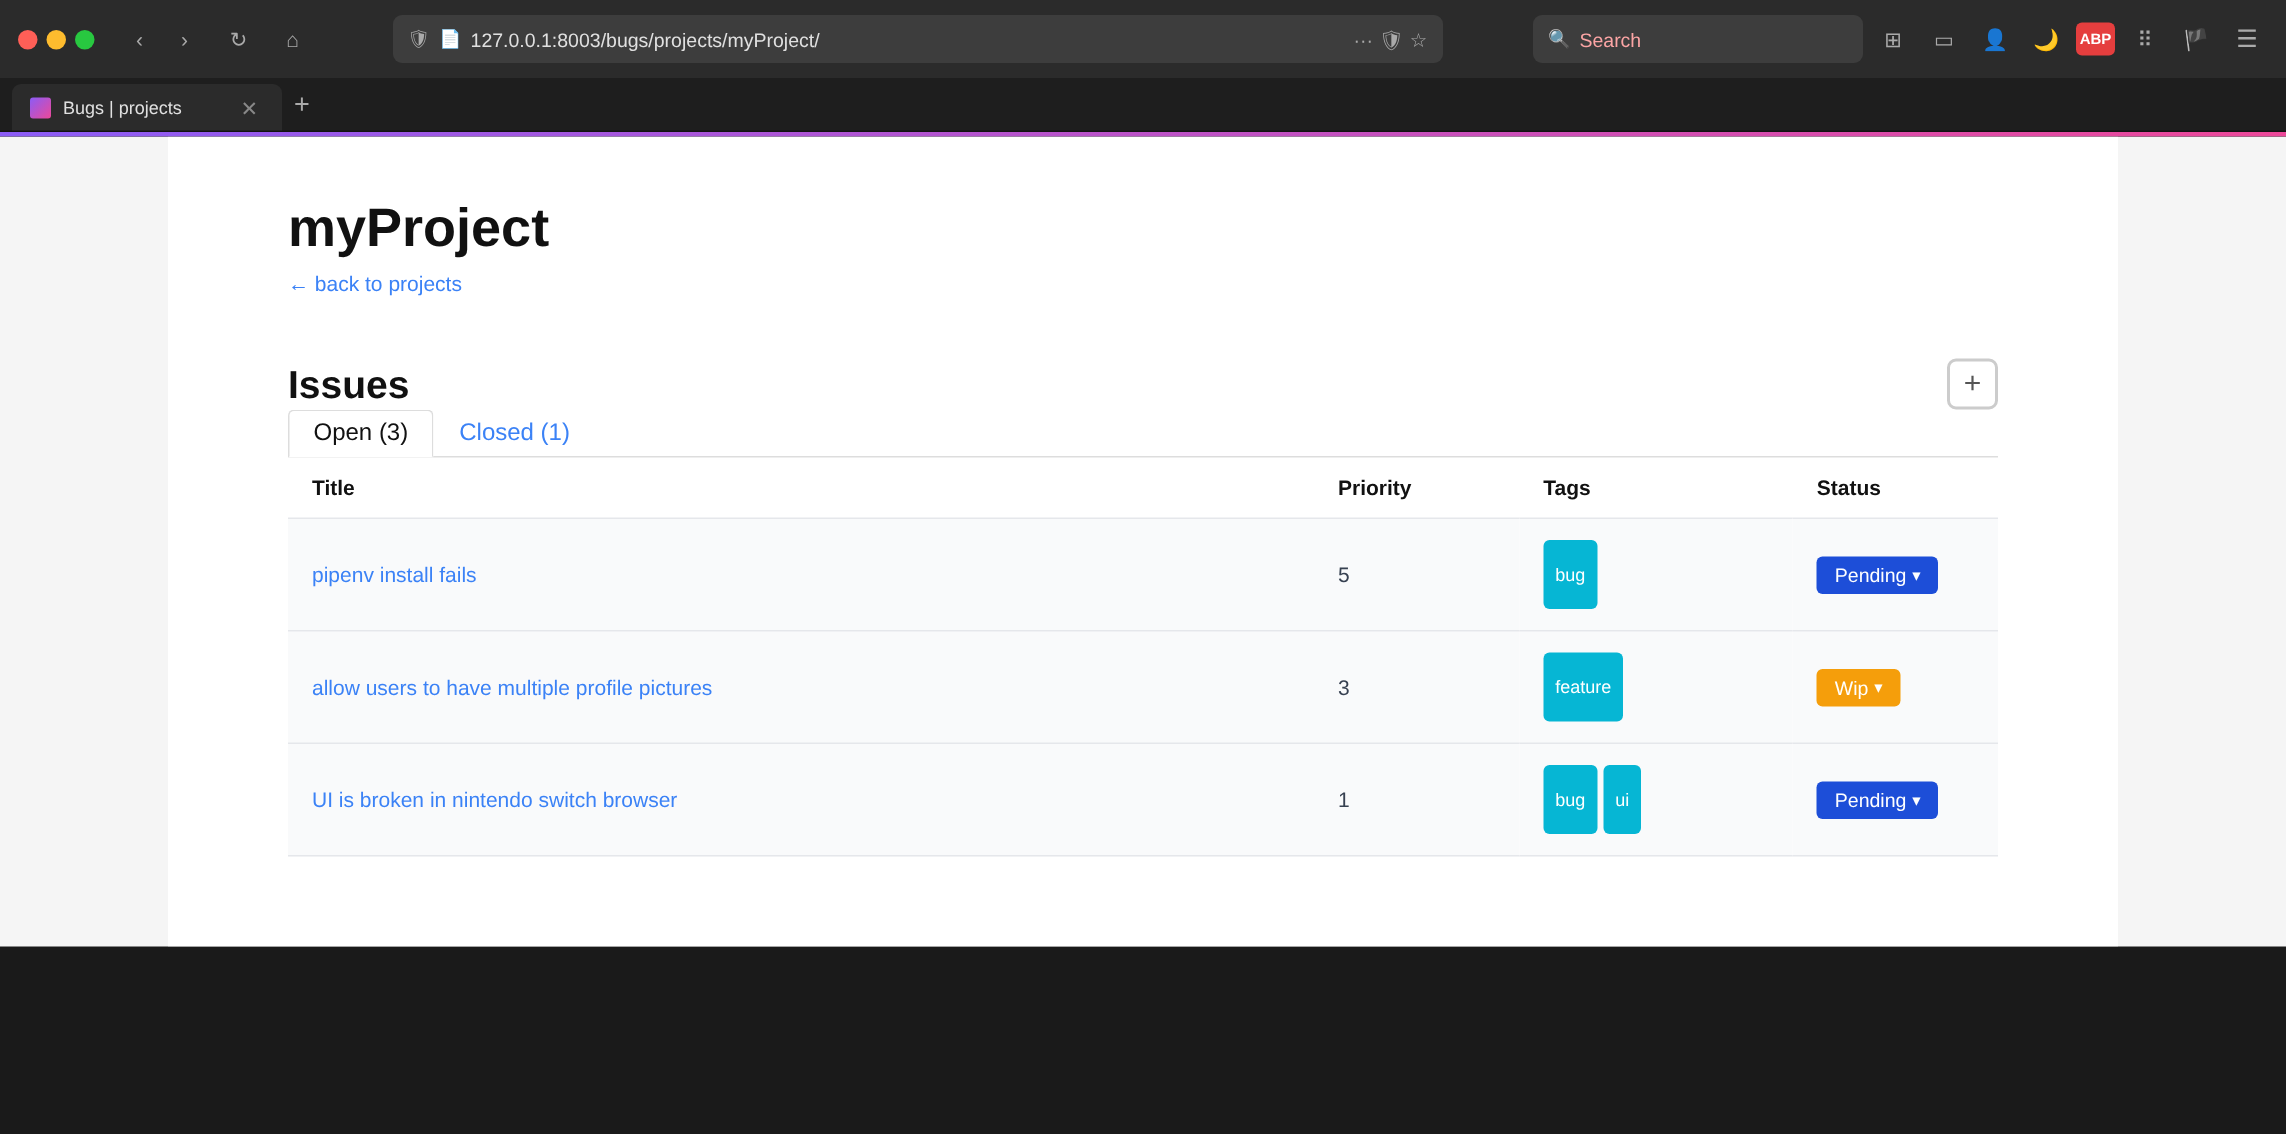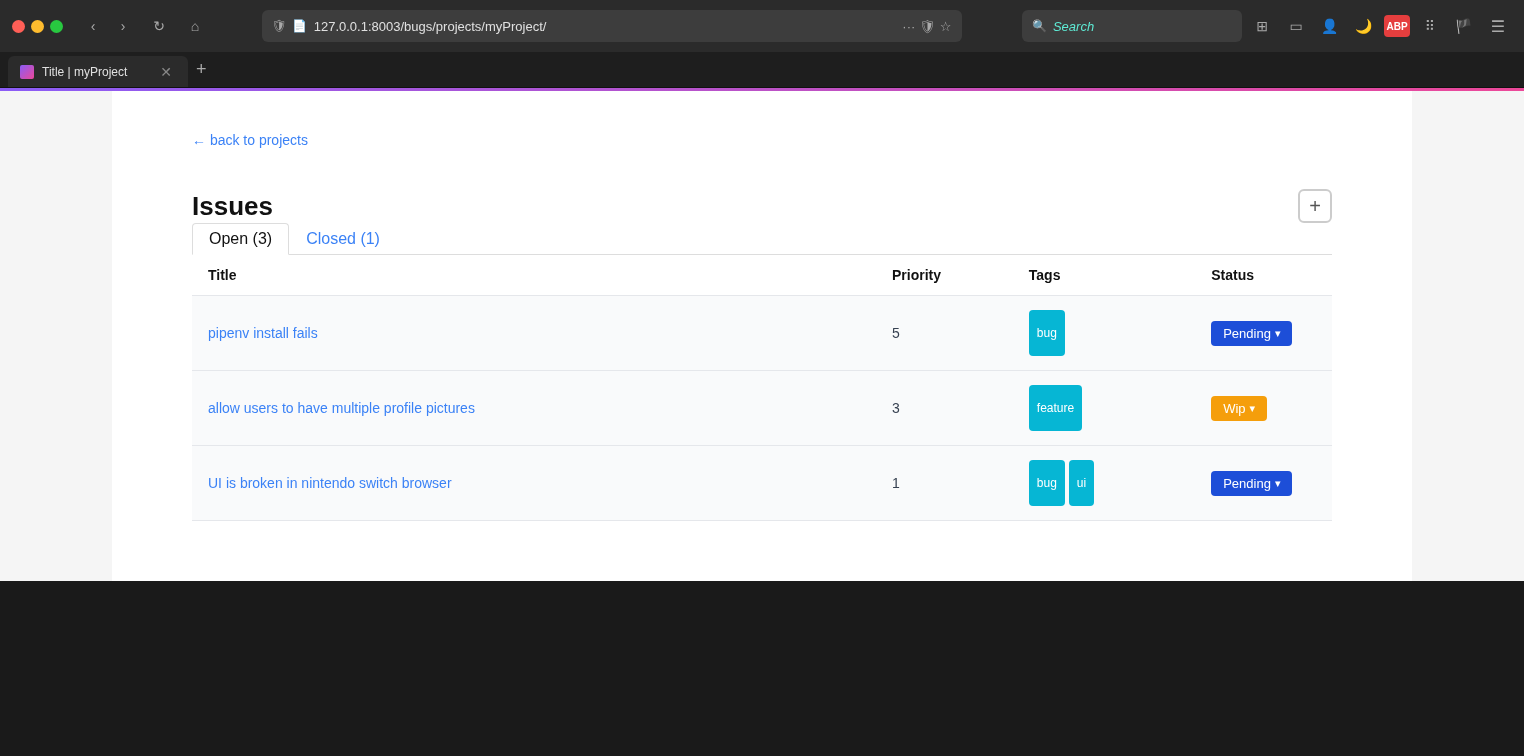--- a/index.html
+++ b/index.html
@@ -24,21 +24,21 @@
     .address-bar { flex: 1; background: #3d3d3d; border-radius: 6px; height: 32px; display: flex; align-items: center; padding: 0 10px; gap: 6px; }
     .shield-icon { color: #aaa; font-size: 12px; }
     .page-icon { color: #aaa; font-size: 12px; }
     .address-text { color: #e0e0e0; font-size: 13px; flex: 1; }
     .address-actions { display: flex; gap: 4px; }
     .addr-btn { background: none; border: none; color: #aaa; cursor: pointer; font-size: 13px; }
 
     .toolbar-right { display: flex; align-items: center; gap: 6px; margin-left: 8px; }
     .search-bar { background: #3d3d3d; border-radius: 6px; height: 32px; display: flex; align-items: center; padding: 0 10px; gap: 6px; min-width: 220px; }
     .search-icon { color: #aaa; font-size: 12px; }
-    .search-text { color: #5eead4; font-size: 13px; font-style: italic; }
+    .search-text { color: #fca5a5; font-size: 13px; }
     .toolbar-btn { background: none; border: none; color: #aaa; cursor: pointer; width: 28px; height: 28px; display: flex; align-items: center; justify-content: center; font-size: 14px; border-radius: 4px; }
     .abp-btn { background: #e53e3e; border-radius: 4px; color: white; font-size: 10px; font-weight: bold; width: 26px; height: 22px; display: flex; align-items: center; justify-content: center; cursor: pointer; }
     .menu-btn { background: none; border: none; color: #aaa; cursor: pointer; font-size: 16px; width: 28px; height: 28px; display: flex; align-items: center; justify-content: center; }
 
     
     .tab-bar { height: 36px; background: #1e1e1e; display: flex; align-items: stretch; padding: 0 8px; border-bottom: 1px solid #111; }
     .tab { display: flex; align-items: center; gap: 8px; padding: 0 12px; background: #2b2b2b; border-radius: 6px 6px 0 0; color: #e0e0e0; font-size: 13px; min-width: 180px; max-width: 240px; position: relative; top: 4px; height: calc(100% - 4px); }
     .tab-favicon { width: 14px; height: 14px; background: linear-gradient(135deg, #8b5cf6, #ec4899); border-radius: 2px; flex-shrink: 0; }
     .tab-title { flex: 1; font-size: 12px; color: #e0e0e0; white-space: nowrap; overflow: hidden; text-overflow: ellipsis; }
     .tab-close { color: #888; font-size: 14px; cursor: pointer; padding: 2px 4px; border-radius: 3px; }
@@ -133,33 +133,34 @@
       <div class="abp-btn">ABP</div>
       <button class="toolbar-btn">⠿</button>
       <button class="toolbar-btn">🏴</button>
       <button class="menu-btn">☰</button>
     </div>
   </div>
 
   <div class="tab-bar">
     <div class="tab">
       <div class="tab-favicon"></div>
-      <span class="tab-title">Title | myProject</span>
+      <span class="tab-title">Bugs | projects</span>
       <span class="tab-close">✕</span>
     </div>
     <button class="tab-add-btn">+</button>
   </div>
   <div class="accent-line"></div>
 </div>
 
 <div class="content-area">
   <div class="page-scroll">
     <div class="page">
       <div class="page-inner">
 
+        <h1 class="project-title">myProject</h1>
         <a class="back-link">← back to projects</a>
 
         <div class="issues-header">
           <h2 class="issues-title">Issues</h2>
           <button class="add-issue-btn">+</button>
         </div>
 
         <div class="issue-tabs">
           <a class="issue-tab active">Open (3)</a>
           <a class="issue-tab inactive">Closed (1)</a>

